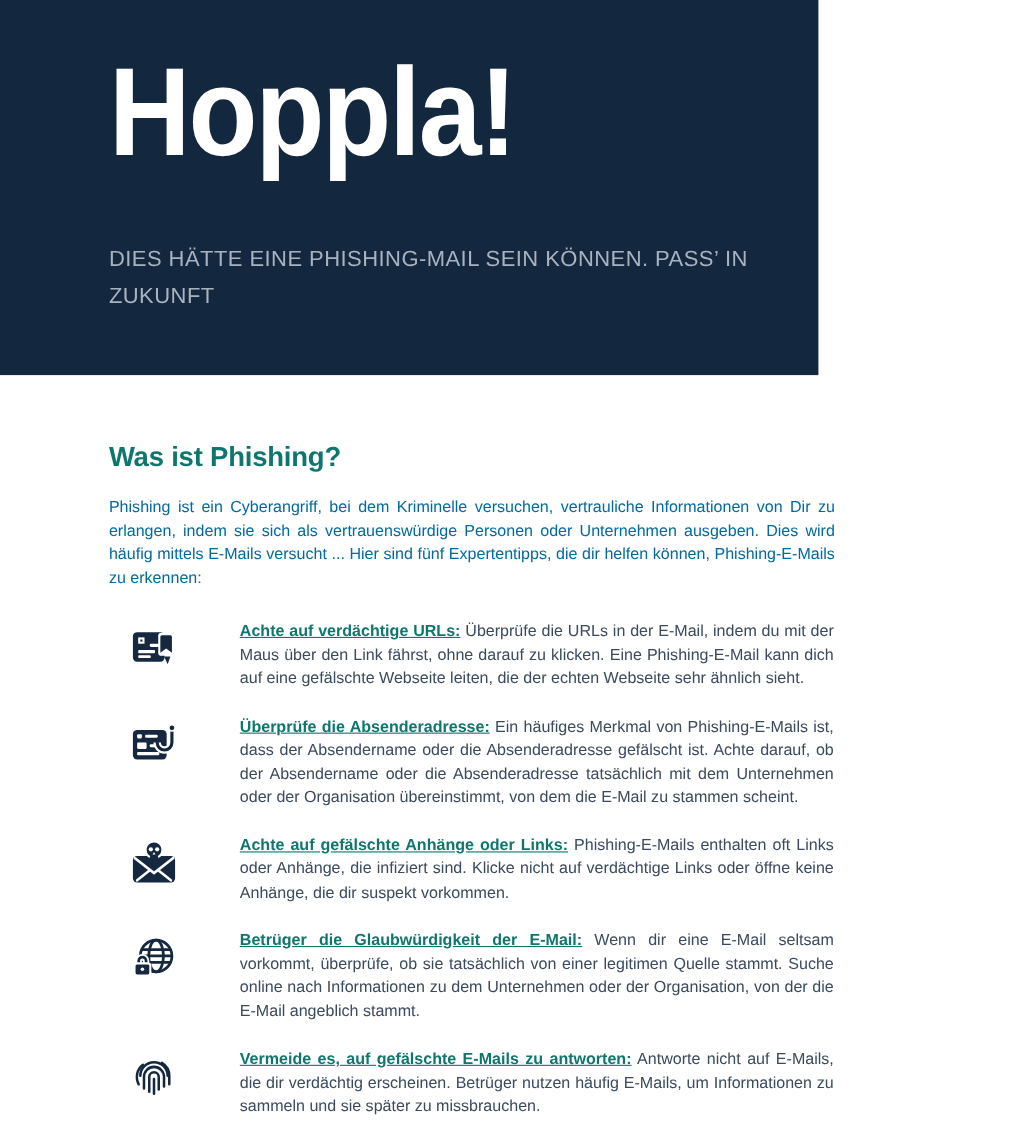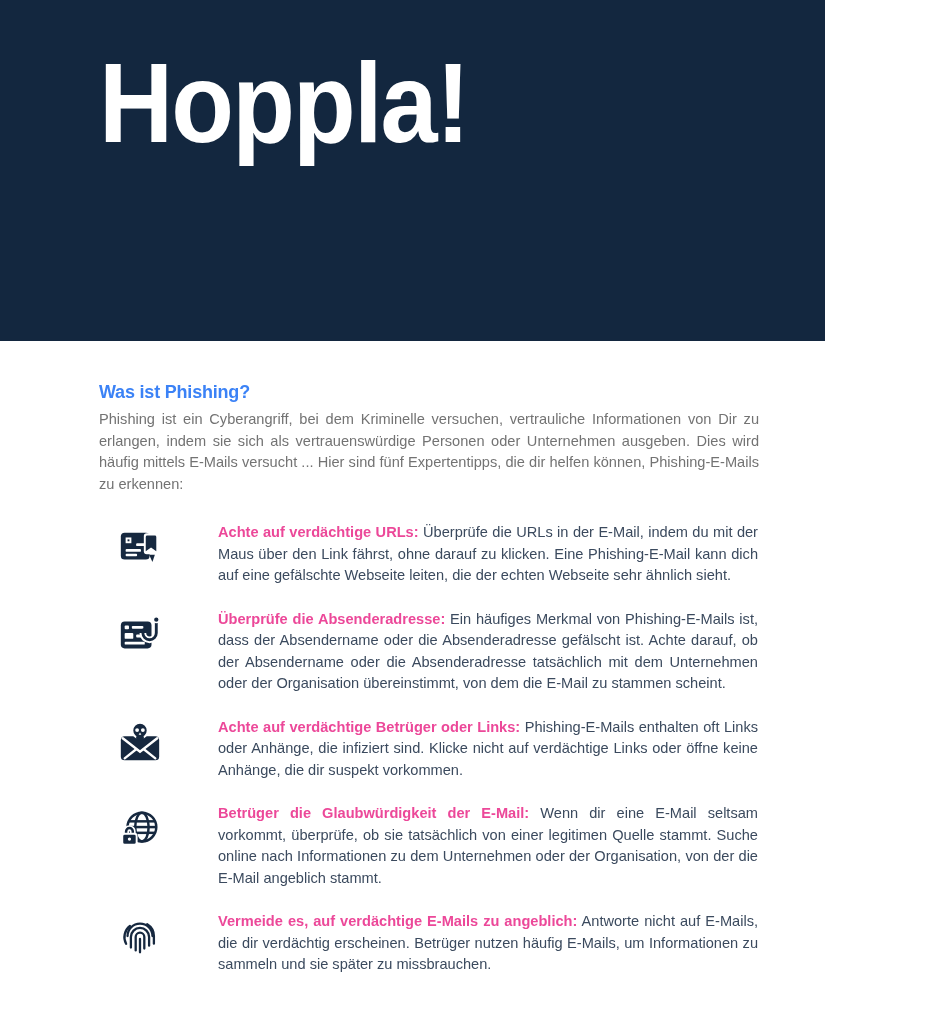--- a/index.html
+++ b/index.html
@@ -5,21 +5,21 @@
   * { margin: 0; padding: 0; box-sizing: border-box; }
   html, body { width: 936px; background: #ffffff; }
   body {
     height: 1024px;
     overflow: hidden;
     font-family: "Liberation Sans", sans-serif;
     color: #36465a;
   }
   
   .hero {
-    width: 825px;
+    width: 744px;
     height: 341px;
     background: #13273f;
     padding: 46px 60px 0 99px;
   }
   .hero h1 {
     color: #ffffff;
     font-size: 114px;
     font-weight: 800;
     line-height: 1.0;
     letter-spacing: -2px;
@@ -32,35 +32,35 @@
     color: #a9b3bf;
     font-size: 20px;
     line-height: 33px;
     letter-spacing: 0.4px;
     font-weight: 400;
   }
   .hero .subtitle .subline { display: block; }
   
   main { padding: 0 0 0 99px; }
   h2.section-heading {
-    margin-top: 36px;
-    color: #3b82f6;
-    font-size: 18px;
+    margin-top: 60px;
+    color: #0f766e;
+    font-size: 25px;
     line-height: 30px;
     font-weight: 700;
     letter-spacing: -0.2px;
   }
   p.intro {
-    margin-top: 2px;
+    margin-top: 20px;
     max-width: 660px;
     font-size: 14.6px;
     line-height: 21.5px;
     text-align: justify;
     hyphens: auto;
-    color: #737373;
+    color: #0369a1;
   }
   .tips { margin-top: 27px; }
   .tip-row {
     display: flex;
     align-items: flex-start;
     margin-bottom: 22px;
   }
   .tip-icon-cell {
     flex: 0 0 119px;
     padding-left: 18px;
@@ -69,28 +69,29 @@
   .tip-icon-cell svg { display: block; }
   .tip-text {
     flex: 0 0 540px;
     max-width: 540px;
     font-size: 14.6px;
     line-height: 21.5px;
     text-align: justify;
     hyphens: auto;
     color: #3b4a5e;
   }
-  .tip-text b { color: #ec4899; font-weight: 700; }
+  .tip-text b { color: #0f766e; font-weight: 700; text-decoration: underline; }
 </style>
 </head>
 <body>
 
 <header class="hero">
   <h1>Hoppla!</h1>
   <p class="subtitle">
+    <span class="subline">DIES HÄTTE EINE PHISHING-MAIL SEIN KÖNNEN. PASS’ IN ZUKUNFT</span>
   </p>
 </header>
 
 <main>
   <h2 class="section-heading">Was ist Phishing?</h2>
   <p class="intro">Phishing ist ein Cyberangriff, bei dem Kriminelle versuchen, vertrauliche Informationen von Dir zu erlangen, indem sie sich als vertrauenswürdige Personen oder Unternehmen ausgeben. Dies wird häufig mittels E-Mails versucht ... Hier sind fünf Expertentipps, die dir helfen können, Phishing-E-Mails zu erkennen:</p>
 
   <div class="tips">
 
     <div class="tip-row">
@@ -134,21 +135,21 @@
           <path d="M6 19 L24 33 L42 19" stroke="#ffffff" stroke-width="2.6" fill="none" stroke-linecap="round"></path>
           <path d="M8 40 L20 30.5" stroke="#ffffff" stroke-width="2.4" stroke-linecap="round"></path>
           <path d="M40 40 L28 30.5" stroke="#ffffff" stroke-width="2.4" stroke-linecap="round"></path>
           <circle cx="24" cy="11" r="8" fill="#16283f" stroke="#ffffff" stroke-width="2"></circle>
           <rect x="20" y="16.5" width="8" height="4.5" rx="1.5" fill="#16283f"></rect>
           <circle cx="21" cy="10.5" r="2" fill="#ffffff"></circle>
           <circle cx="27" cy="10.5" r="2" fill="#ffffff"></circle>
           <path d="M24 13 l-1.4 2.4 h2.8 z" fill="#ffffff"></path>
         </svg>
       </span>
-      <p class="tip-text"><b>Achte auf verdächtige Betrüger oder Links:</b> <span>Phishing-E-Mails enthalten oft Links oder Anhänge, die infiziert sind. Klicke nicht auf verdächtige Links oder öffne keine Anhänge, die dir suspekt vorkommen.</span></p>
+      <p class="tip-text"><b>Achte auf gefälschte Anhänge oder Links:</b> <span>Phishing-E-Mails enthalten oft Links oder Anhänge, die infiziert sind. Klicke nicht auf verdächtige Links oder öffne keine Anhänge, die dir suspekt vorkommen.</span></p>
     </div>
 
     <div class="tip-row">
       <span class="tip-icon-cell">
         <svg width="46" height="46" viewBox="0 0 48 48">
           <circle cx="26" cy="22" r="15" fill="none" stroke="#16283f" stroke-width="2.6"></circle>
           <ellipse cx="26" cy="22" rx="7" ry="15" fill="none" stroke="#16283f" stroke-width="2.6"></ellipse>
           <path d="M12.5 16 h27" stroke="#16283f" stroke-width="2.6"></path>
           <path d="M11 22 h30" stroke="#16283f" stroke-width="2.6"></path>
           <path d="M12.5 28 h27" stroke="#16283f" stroke-width="2.6"></path>
@@ -165,17 +166,17 @@
       <span class="tip-icon-cell">
         <svg width="46" height="46" viewBox="0 0 48 48" fill="none" stroke="#16283f" stroke-width="2.4" stroke-linecap="round">
           <path d="M11 23 a13 13 0 0 1 26 0"></path>
           <path d="M9.5 31 a14.5 14.5 0 0 1 4 -18.5"></path>
           <path d="M38.5 31 v-8 a14.5 14.5 0 0 0 -7 -12.4"></path>
           <path d="M14.5 35 v-11 a9.5 9.5 0 0 1 19 0 v9"></path>
           <path d="M19.5 38 v-14 a4.5 4.5 0 0 1 9 0 v12"></path>
           <path d="M24 26 v14"></path>
         </svg>
       </span>
-      <p class="tip-text"><b>Vermeide es, auf verdächtige E-Mails zu angeblich:</b> <span>Antworte nicht auf E-Mails, die dir verdächtig erscheinen. Betrüger nutzen häufig E-Mails, um Informationen zu sammeln und sie später zu missbrauchen.</span></p>
+      <p class="tip-text"><b>Vermeide es, auf gefälschte E-Mails zu antworten:</b> <span>Antworte nicht auf E-Mails, die dir verdächtig erscheinen. Betrüger nutzen häufig E-Mails, um Informationen zu sammeln und sie später zu missbrauchen.</span></p>
     </div>
 
   </div>
 </main>
 
 </body></html>

